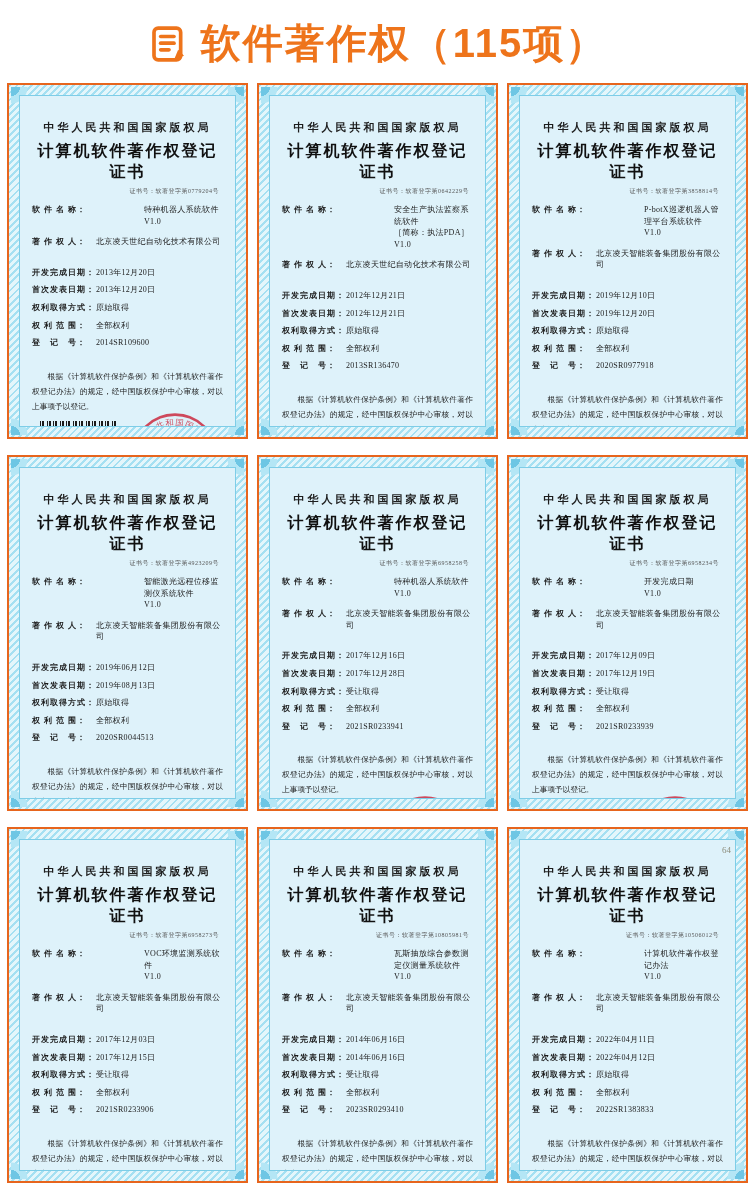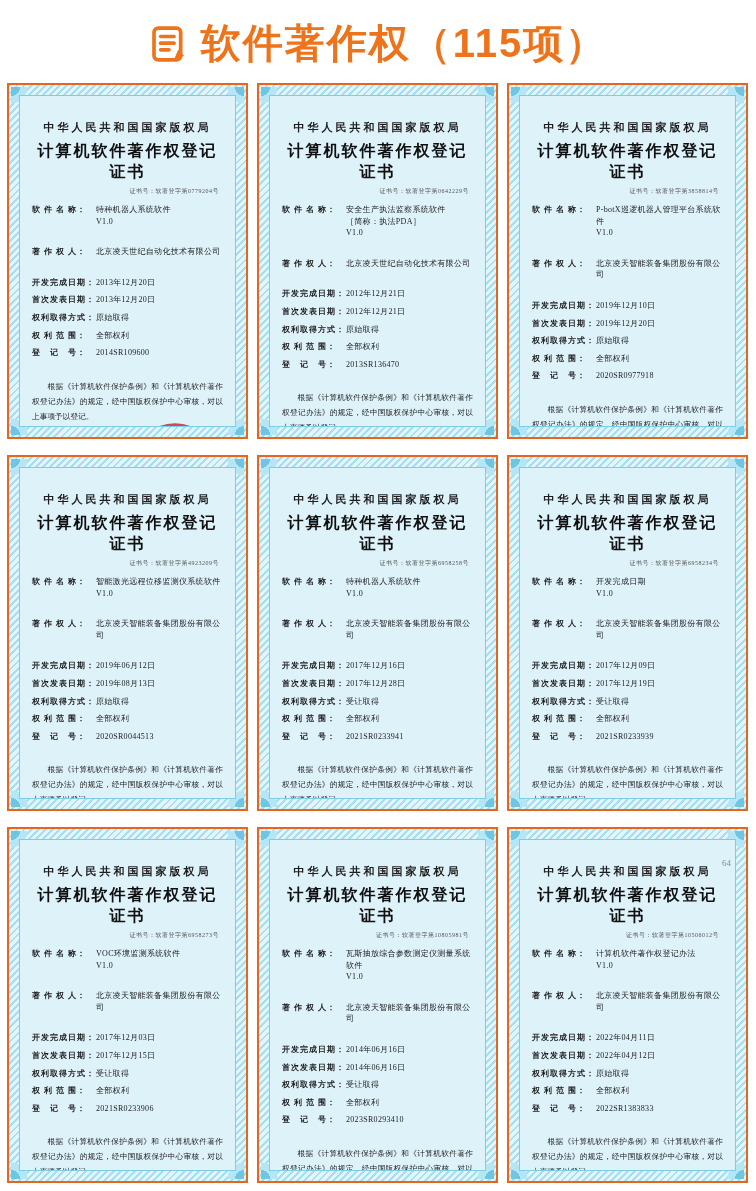--- a/index.html
+++ b/index.html
@@ -20,30 +20,30 @@
     background:repeating-linear-gradient(135deg,#a5e0f2 0 2px,#e4f6fb 2px 5px);}
   .corner{position:absolute;width:28px;height:28px;pointer-events:none;
     background:radial-gradient(circle at 0 0,#6ec6e4 0 9px,#b4e6f5 9px 16px,rgba(255,255,255,0) 17px);}
   .corner.tl{top:2px;left:2px;}
   .corner.tr{top:2px;right:2px;transform:rotate(90deg);}
   .corner.br{bottom:2px;right:2px;transform:rotate(180deg);}
   .corner.bl{bottom:2px;left:2px;transform:rotate(270deg);}
   .paper{position:relative;height:100%;box-sizing:border-box;background:#def2fa;
     border:1px solid #7ecde7;padding:12px 12px 0;overflow:hidden;}
 
-  .corner-note{position:absolute;top:18px;right:4px;font-size:9px;color:#8d8d7c;}
+  .corner-note{position:absolute;top:5px;right:4px;font-size:9px;color:#8d8d7c;}
   .authority{font-size:11px;font-weight:700;letter-spacing:3px;text-align:center;color:#1d1d1d;margin-top:12px;}
   .cert-title{font-size:16px;font-weight:700;letter-spacing:2px;text-align:center;color:#101010;margin-top:6px;}
   .certno-line{text-align:right;font-size:6px;color:#555;margin:4px 4px 0 0;letter-spacing:0.5px;}
 
   .field{display:flex;font-size:8px;color:#1c1c1c;margin-top:6px;line-height:1.45;}
   .flabel{width:64px;flex:none;font-weight:600;letter-spacing:1px;}
   .fvalue{flex:1;letter-spacing:0.3px;}
-  .name-field{margin-top:8px;}
-  .owner-field{margin-top:19px;}
+  .name-field{margin-top:8px;gap:48px;}
+  .owner-field{margin-top:9px;}
   .dates-first{margin-top:19px;}
 
   .statement{font-size:7.7px;line-height:1.95;text-align:justify;text-indent:2em;margin-top:20px;color:#1c1c1c;}
 
   .bottom{position:relative;height:92px;margin-top:2px;}
   .barcode{position:absolute;left:8px;top:5px;width:76px;height:14px;
     background:repeating-linear-gradient(90deg,#1b1b1b 0 1px,transparent 1px 2px,#1b1b1b 2px 4px,
       transparent 4px 7px,#1b1b1b 7px 8px,transparent 8px 9px,#1b1b1b 9px 11px,transparent 11px 13px);}
   .seal{position:absolute;right:4px;top:-4px;width:88px;height:88px;opacity:0.93;}
 </style>

